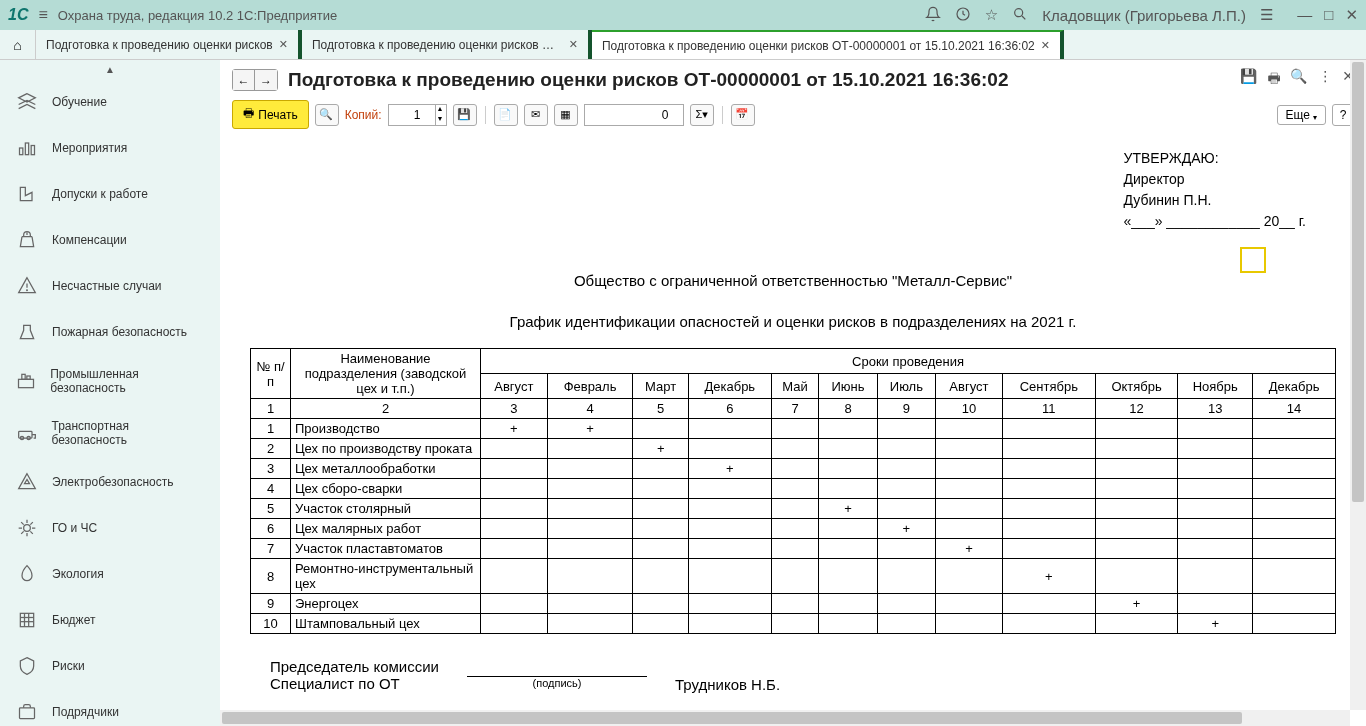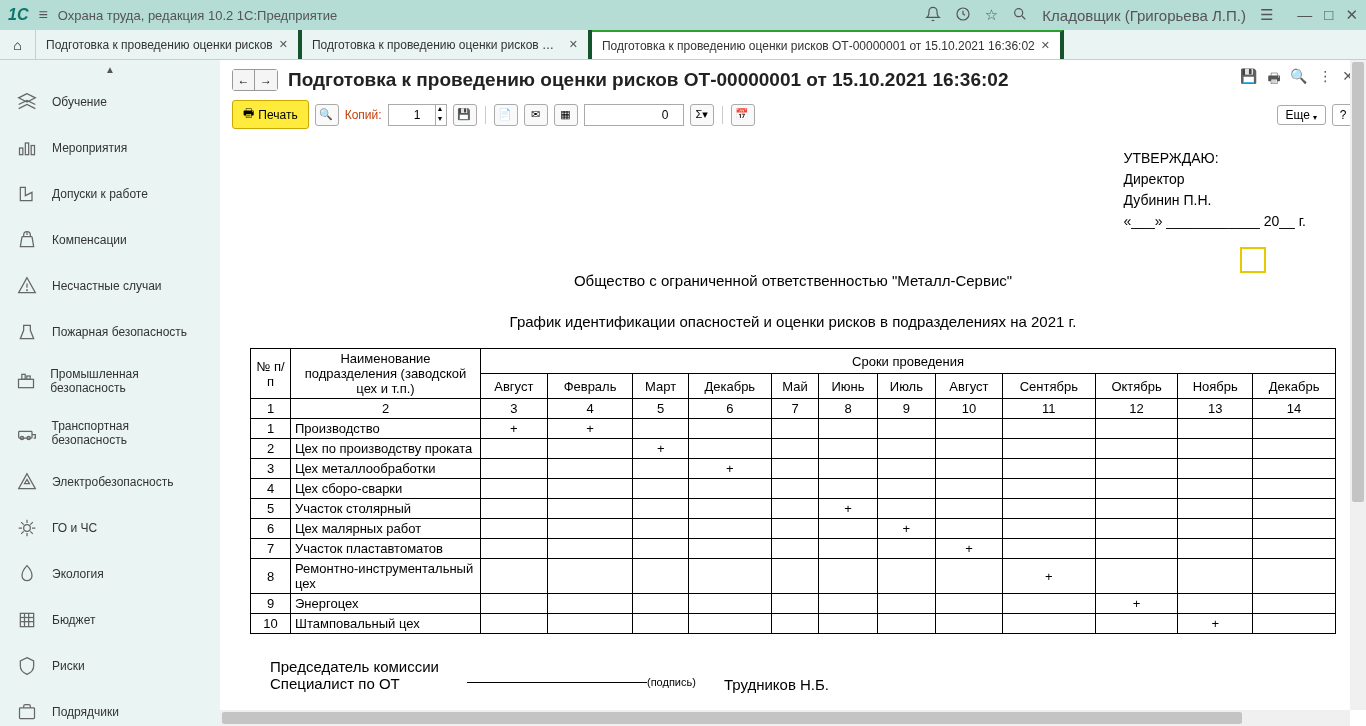--- a/index.html
+++ b/index.html
@@ -53,21 +53,21 @@
 
 .doc-org { text-align: center; font-size: 15px; margin-top: 125px; }
 .doc-title { text-align: center; font-size: 15px; margin-top: 24px; margin-bottom: 18px; }
 
 table.sched { border-collapse: collapse; width: 100%; font-size: 13px; }
 table.sched th, table.sched td { border: 1px solid #000; padding: 2px 4px; text-align: center; vertical-align: middle; }
 table.sched td.name { text-align: left; }
 table.sched th { font-weight: normal; }
 
 .footer-sign { margin-top: 24px; font-size: 15px; display: flex; align-items: flex-start; gap: 28px; padding-left: 20px; }
-.sign-line { display: flex; align-items: center; margin-top: 18px; text-align: right; }
+.sign-line { display: flex; flex-direction: column; align-items: center; margin-top: 18px; text-align: right; }
 .sign-line .line { width: 180px; border-bottom: 1px solid #000; }
 .sign-line .lbl { font-size: 11px; }
 
 .scrollbar-v { position: absolute; right: 0; top: 0; bottom: 16px; width: 16px; background: #f0f0f0; }
 .scrollbar-v .thumb { position: absolute; left: 2px; right: 2px; top: 2px; height: 440px; background: #c4c4c4; border-radius: 2px; }
 .scrollbar-h { position: absolute; left: 0; right: 16px; bottom: 0; height: 16px; background: #f0f0f0; }
 .scrollbar-h .thumb { position: absolute; top: 2px; bottom: 2px; left: 2px; width: 1020px; background: #c4c4c4; border-radius: 2px; }
 </style>
 </head>
 <body>

